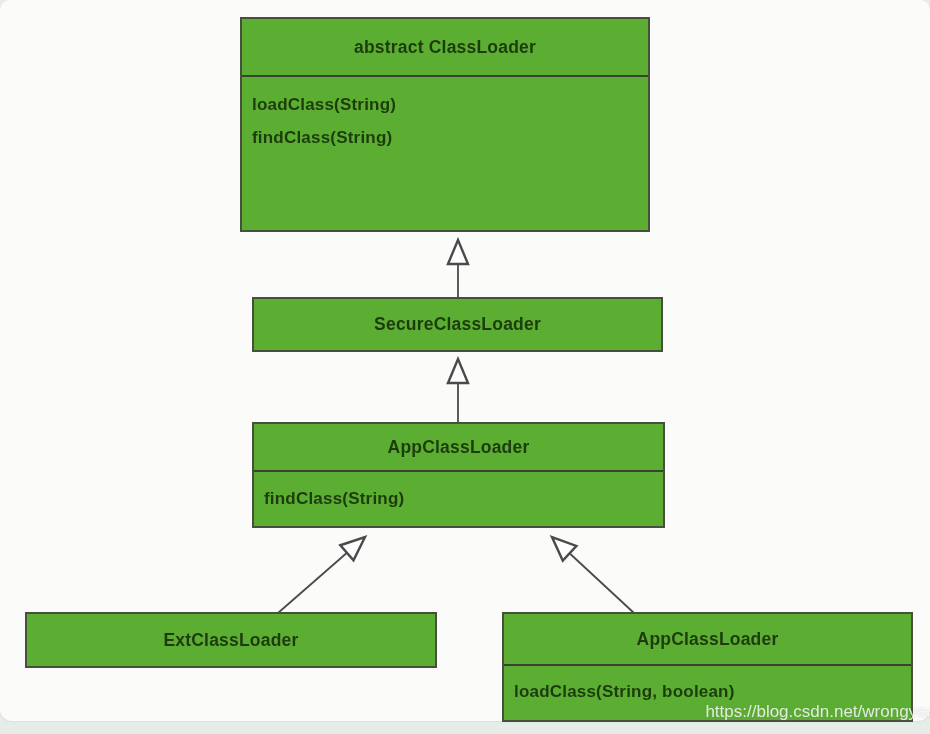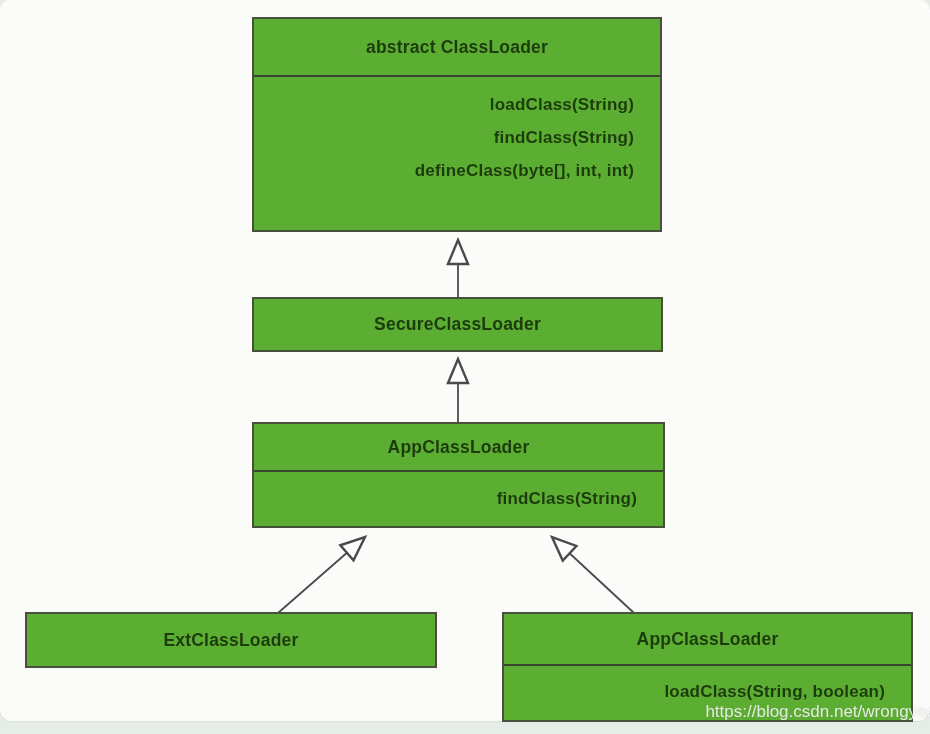--- a/index.html
+++ b/index.html
@@ -38,25 +38,24 @@
     justify-content: center;
     font-weight: bold;
     font-size: 17.5px;
     letter-spacing: 0.2px;
     box-sizing: border-box;
   }
   .uml-title.with-divider {
     border-bottom: 2px solid #384430;
   }
   .uml-methods {
-    padding: 11px 26px 0 10px;
+    padding: 11px 10px 0 10px;
     font-weight: bold;
     font-size: 17px;
     letter-spacing: 0.2px;
-    text-align: right;
   }
   .uml-method {
     line-height: 33px;
     white-space: nowrap;
   }
   #arrow-layer {
     position: absolute;
     left: 0;
     top: 0;
     pointer-events: none;
@@ -65,21 +64,21 @@
     position: absolute;
     top: 702px;
     right: -6px;
     font-size: 17px;
     color: rgba(252, 252, 252, 0.82);
     text-shadow: 0 0 2px rgba(120,120,120,0.35);
     white-space: nowrap;
   }
 
   
-  #box-classloader { left: 252px; top: 17px;  width: 410px; height: 215px; }
+  #box-classloader { left: 240px; top: 17px;  width: 410px; height: 215px; }
   #box-classloader .uml-title { height: 58px; }
   #box-secure      { left: 252px; top: 297px; width: 411px; height: 55px;  }
   #box-secure .uml-title { height: 100%; }
   #box-url         { left: 252px; top: 422px; width: 413px; height: 106px; }
   #box-url .uml-title { height: 48px; }
   #box-url .uml-methods { padding-top: 10px; }
   #box-ext         { left: 25px;  top: 612px; width: 412px; height: 56px;  }
   #box-ext .uml-title { height: 100%; }
   #box-app         { left: 502px; top: 612px; width: 411px; height: 110px; }
   #box-app .uml-title { height: 52px; }
@@ -101,21 +100,20 @@
     <line x1="458" y1="424" x2="458" y2="359" stroke="#4a4a4a" stroke-width="1.8" marker-end="url(#tri)"></line>
     <line x1="278" y1="613" x2="365" y2="537" stroke="#4a4a4a" stroke-width="1.8" marker-end="url(#tri)"></line>
     <line x1="634" y1="613" x2="552" y2="537" stroke="#4a4a4a" stroke-width="1.8" marker-end="url(#tri)"></line>
   </svg>
 
   <div class="uml-box" id="box-classloader">
     <div class="uml-title with-divider">abstract ClassLoader</div>
     <div class="uml-methods">
       <div class="uml-method">loadClass(String)</div>
       <div class="uml-method">findClass(String)</div>
-      <div class="uml-method">defineClass(byte[], int, int)</div>
     </div>
   </div>
 
   <div class="uml-box" id="box-secure">
     <div class="uml-title">SecureClassLoader</div>
   </div>
 
   <div class="uml-box" id="box-url">
     <div class="uml-title with-divider">AppClassLoader</div>
     <div class="uml-methods">

